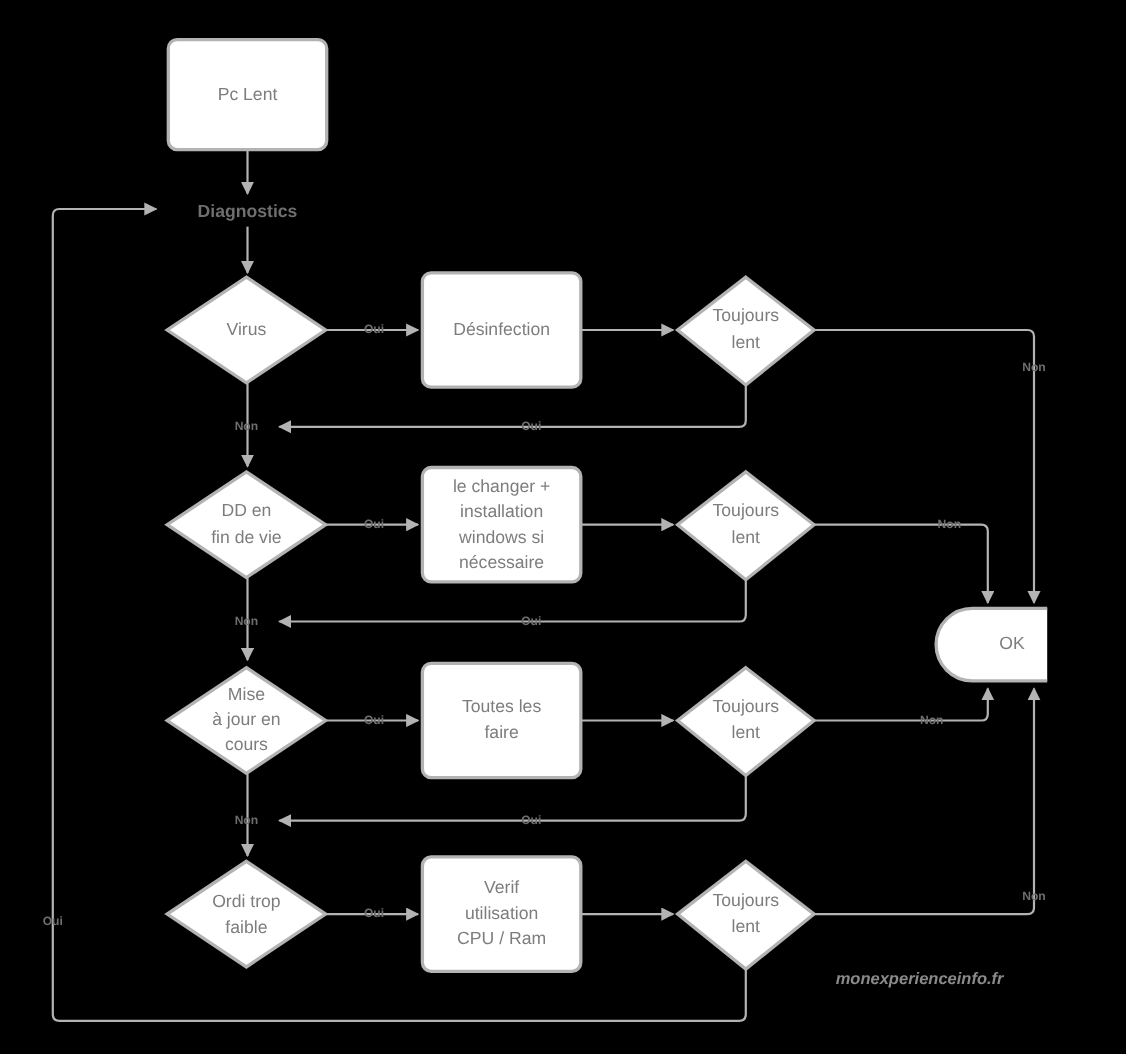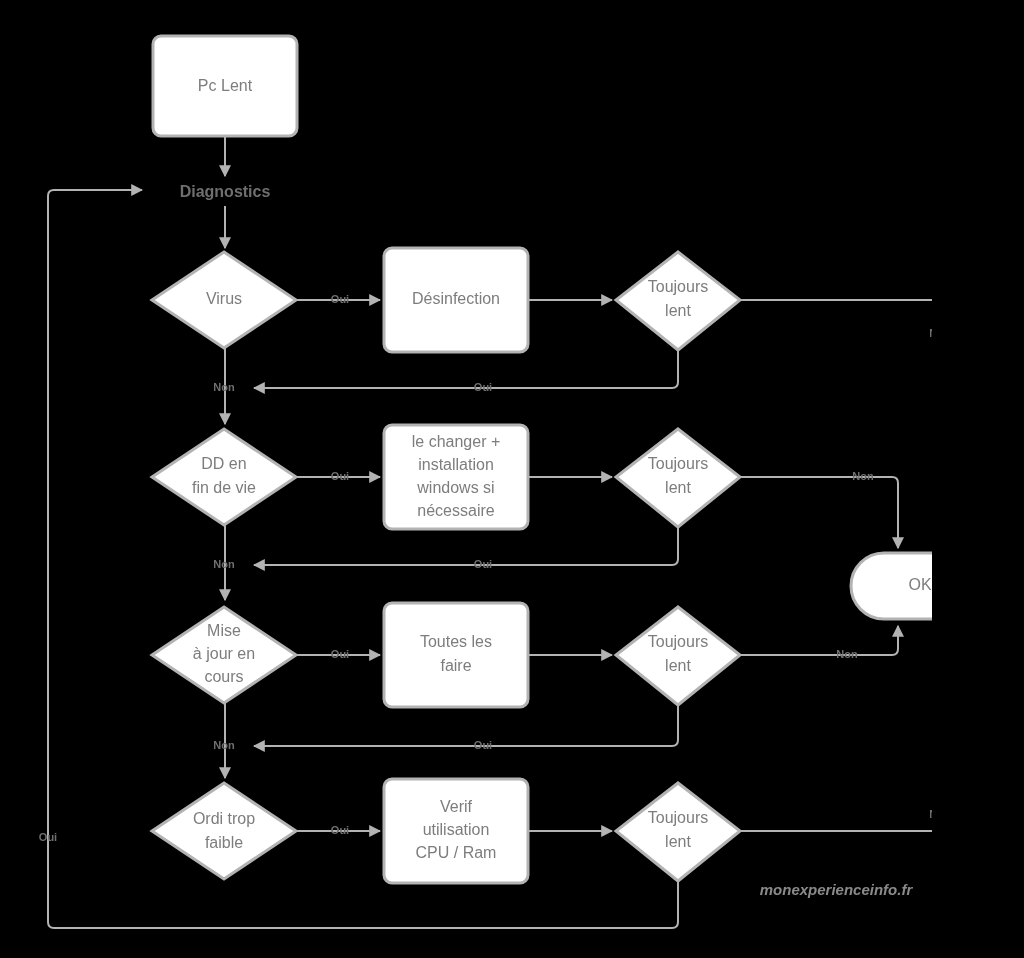--- a/index.html
+++ b/index.html
@@ -1,17 +1,17 @@
 <!DOCTYPE html>
 <html><head>
 <meta charset="utf-8">
 <style>
   html,body{margin:0;padding:0;background:#000;}
   #root{position:relative;width:932px;height:958px;background:#000;
-        font-family:"Liberation Sans","DejaVu Sans",sans-serif;overflow:hidden;}
+        font-family:"Liberation Sans","DejaVu Sans",sans-serif;overflow:hidden;padding-left:20px;}
   svg{position:absolute;top:0;left:0;}
   .nodeText{fill:#7d7d7d;font-size:16px;font-family:"Liberation Sans","DejaVu Sans",sans-serif;
             text-anchor:middle;dominant-baseline:middle;}
   .edgeLabel{fill:#6f6f6f;font-size:11px;font-weight:bold;
              font-family:"Liberation Sans","DejaVu Sans",sans-serif;
              text-anchor:middle;dominant-baseline:middle;}
   .plainLabel{fill:#6f6f6f;font-size:16px;font-weight:bold;
               font-family:"Liberation Sans","DejaVu Sans",sans-serif;
               text-anchor:middle;dominant-baseline:middle;}
   .watermark{fill:#8a8a8a;font-size:15px;font-weight:bold;font-style:italic;

